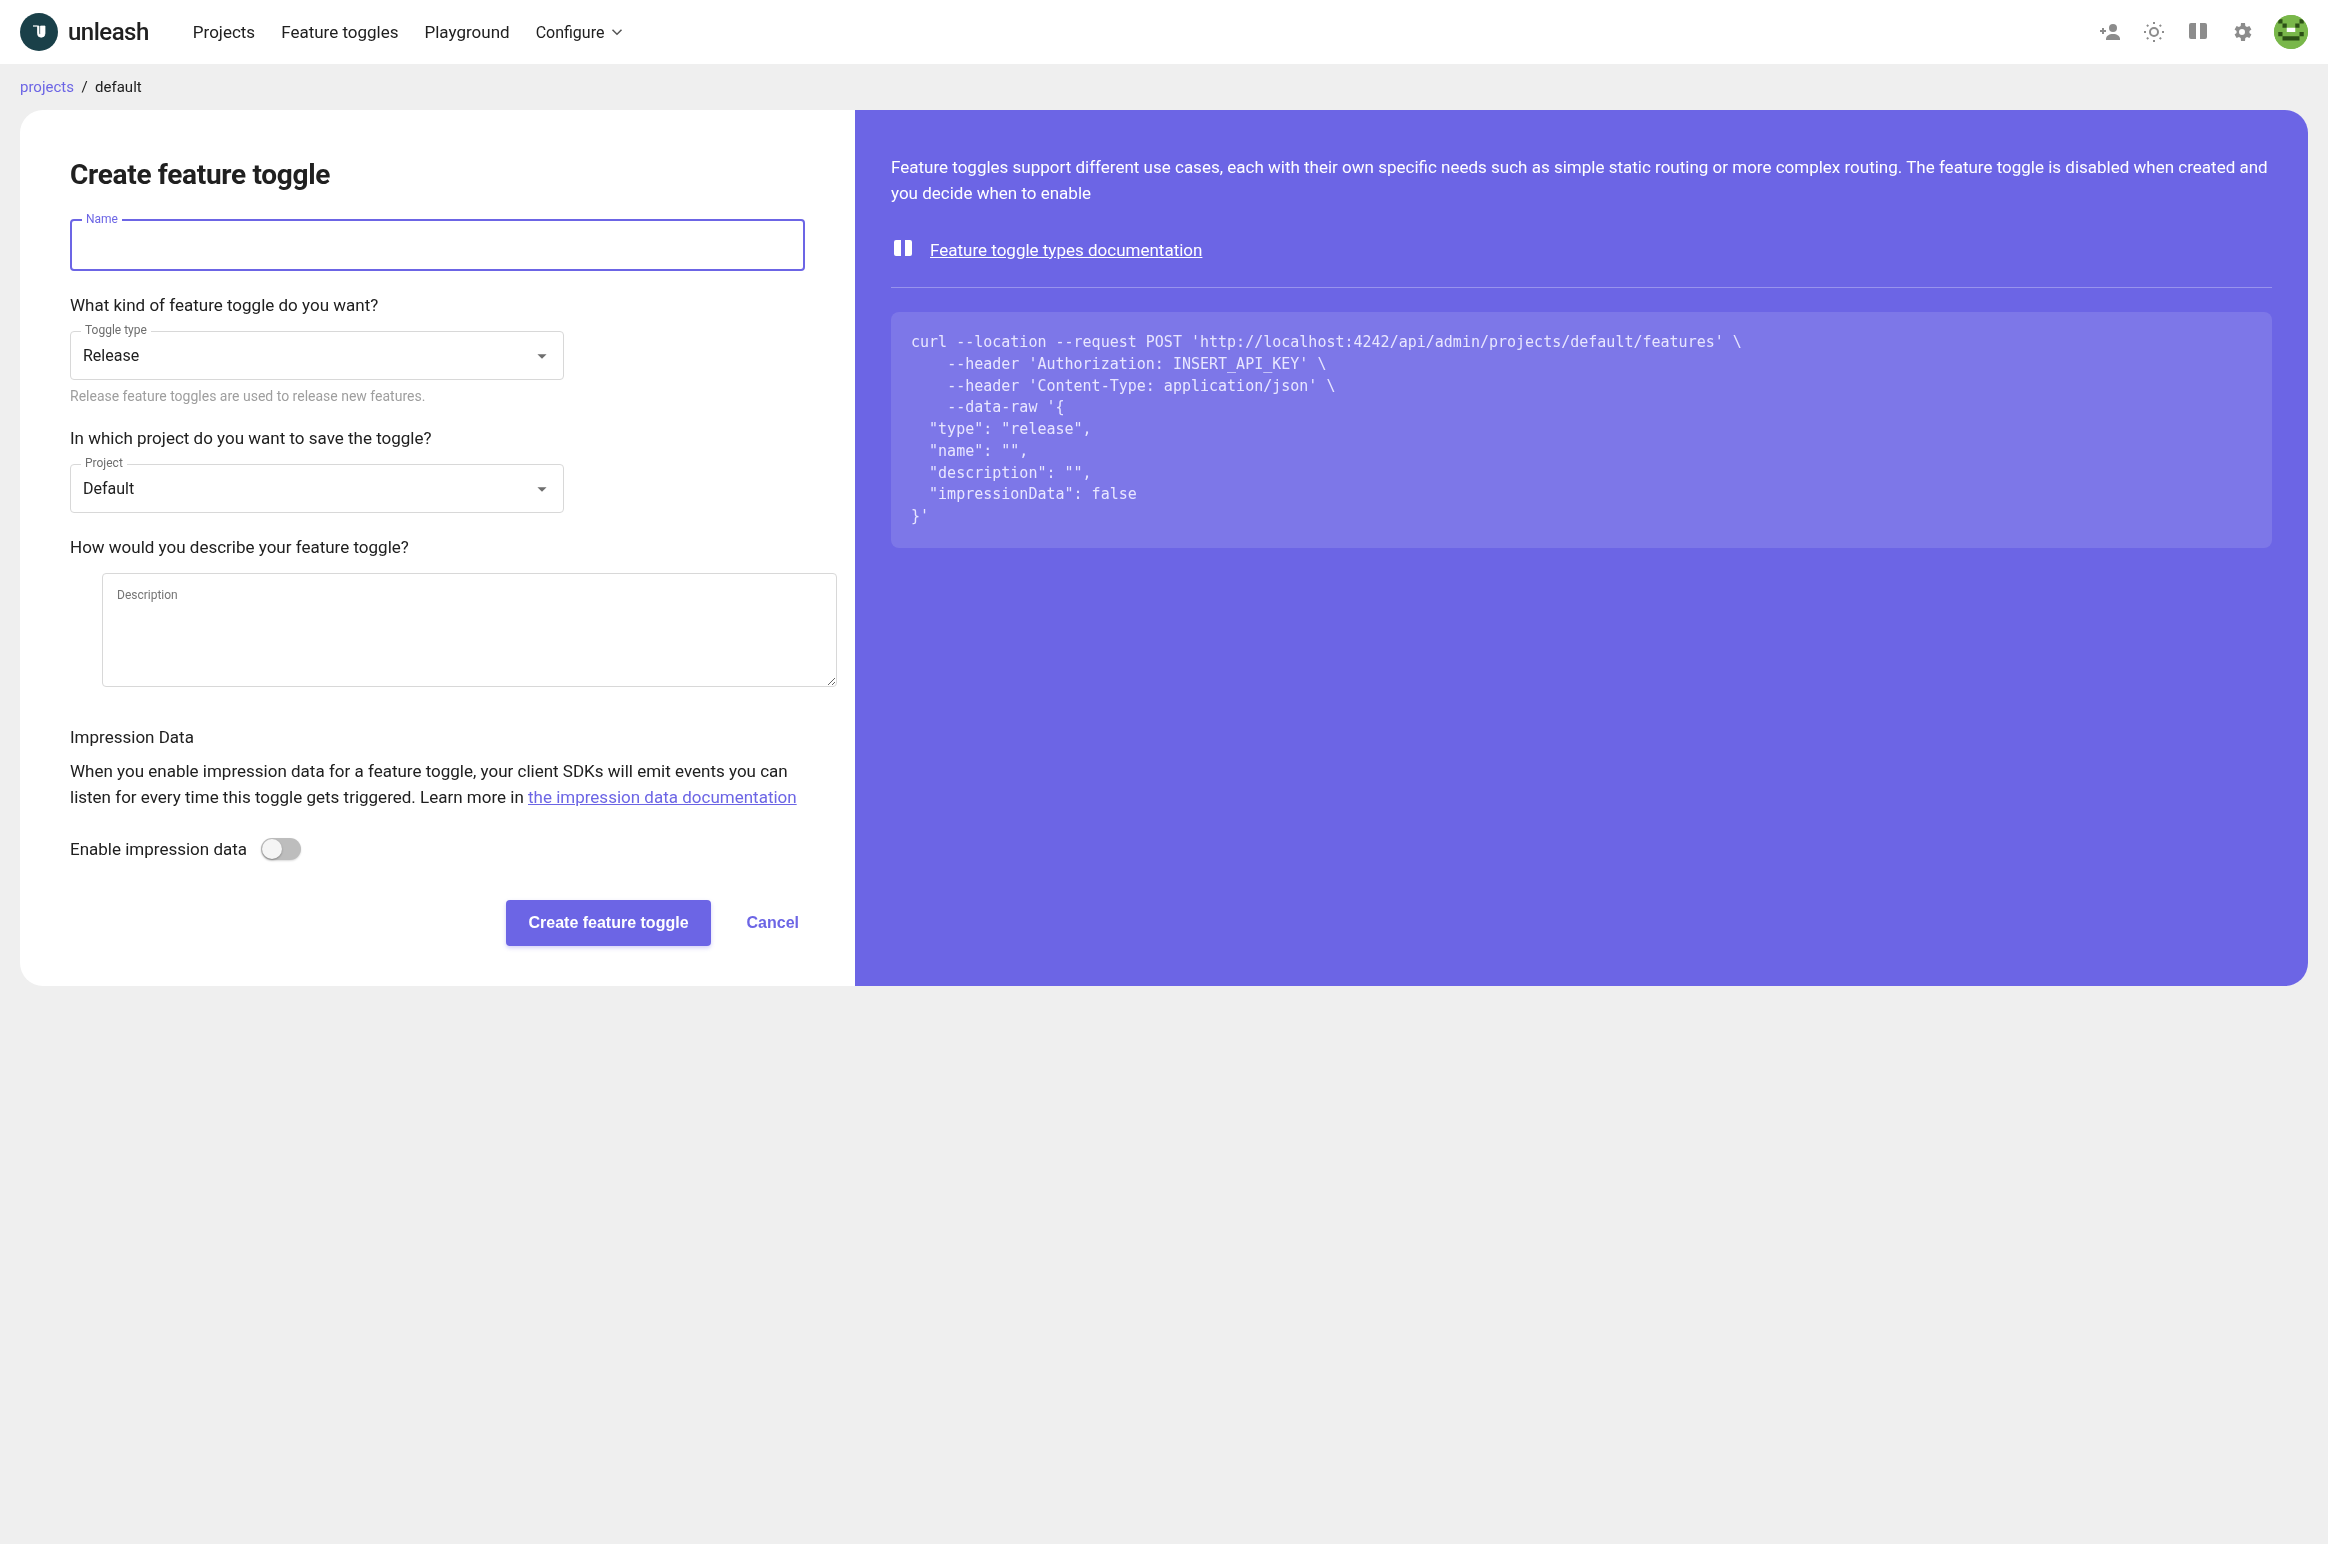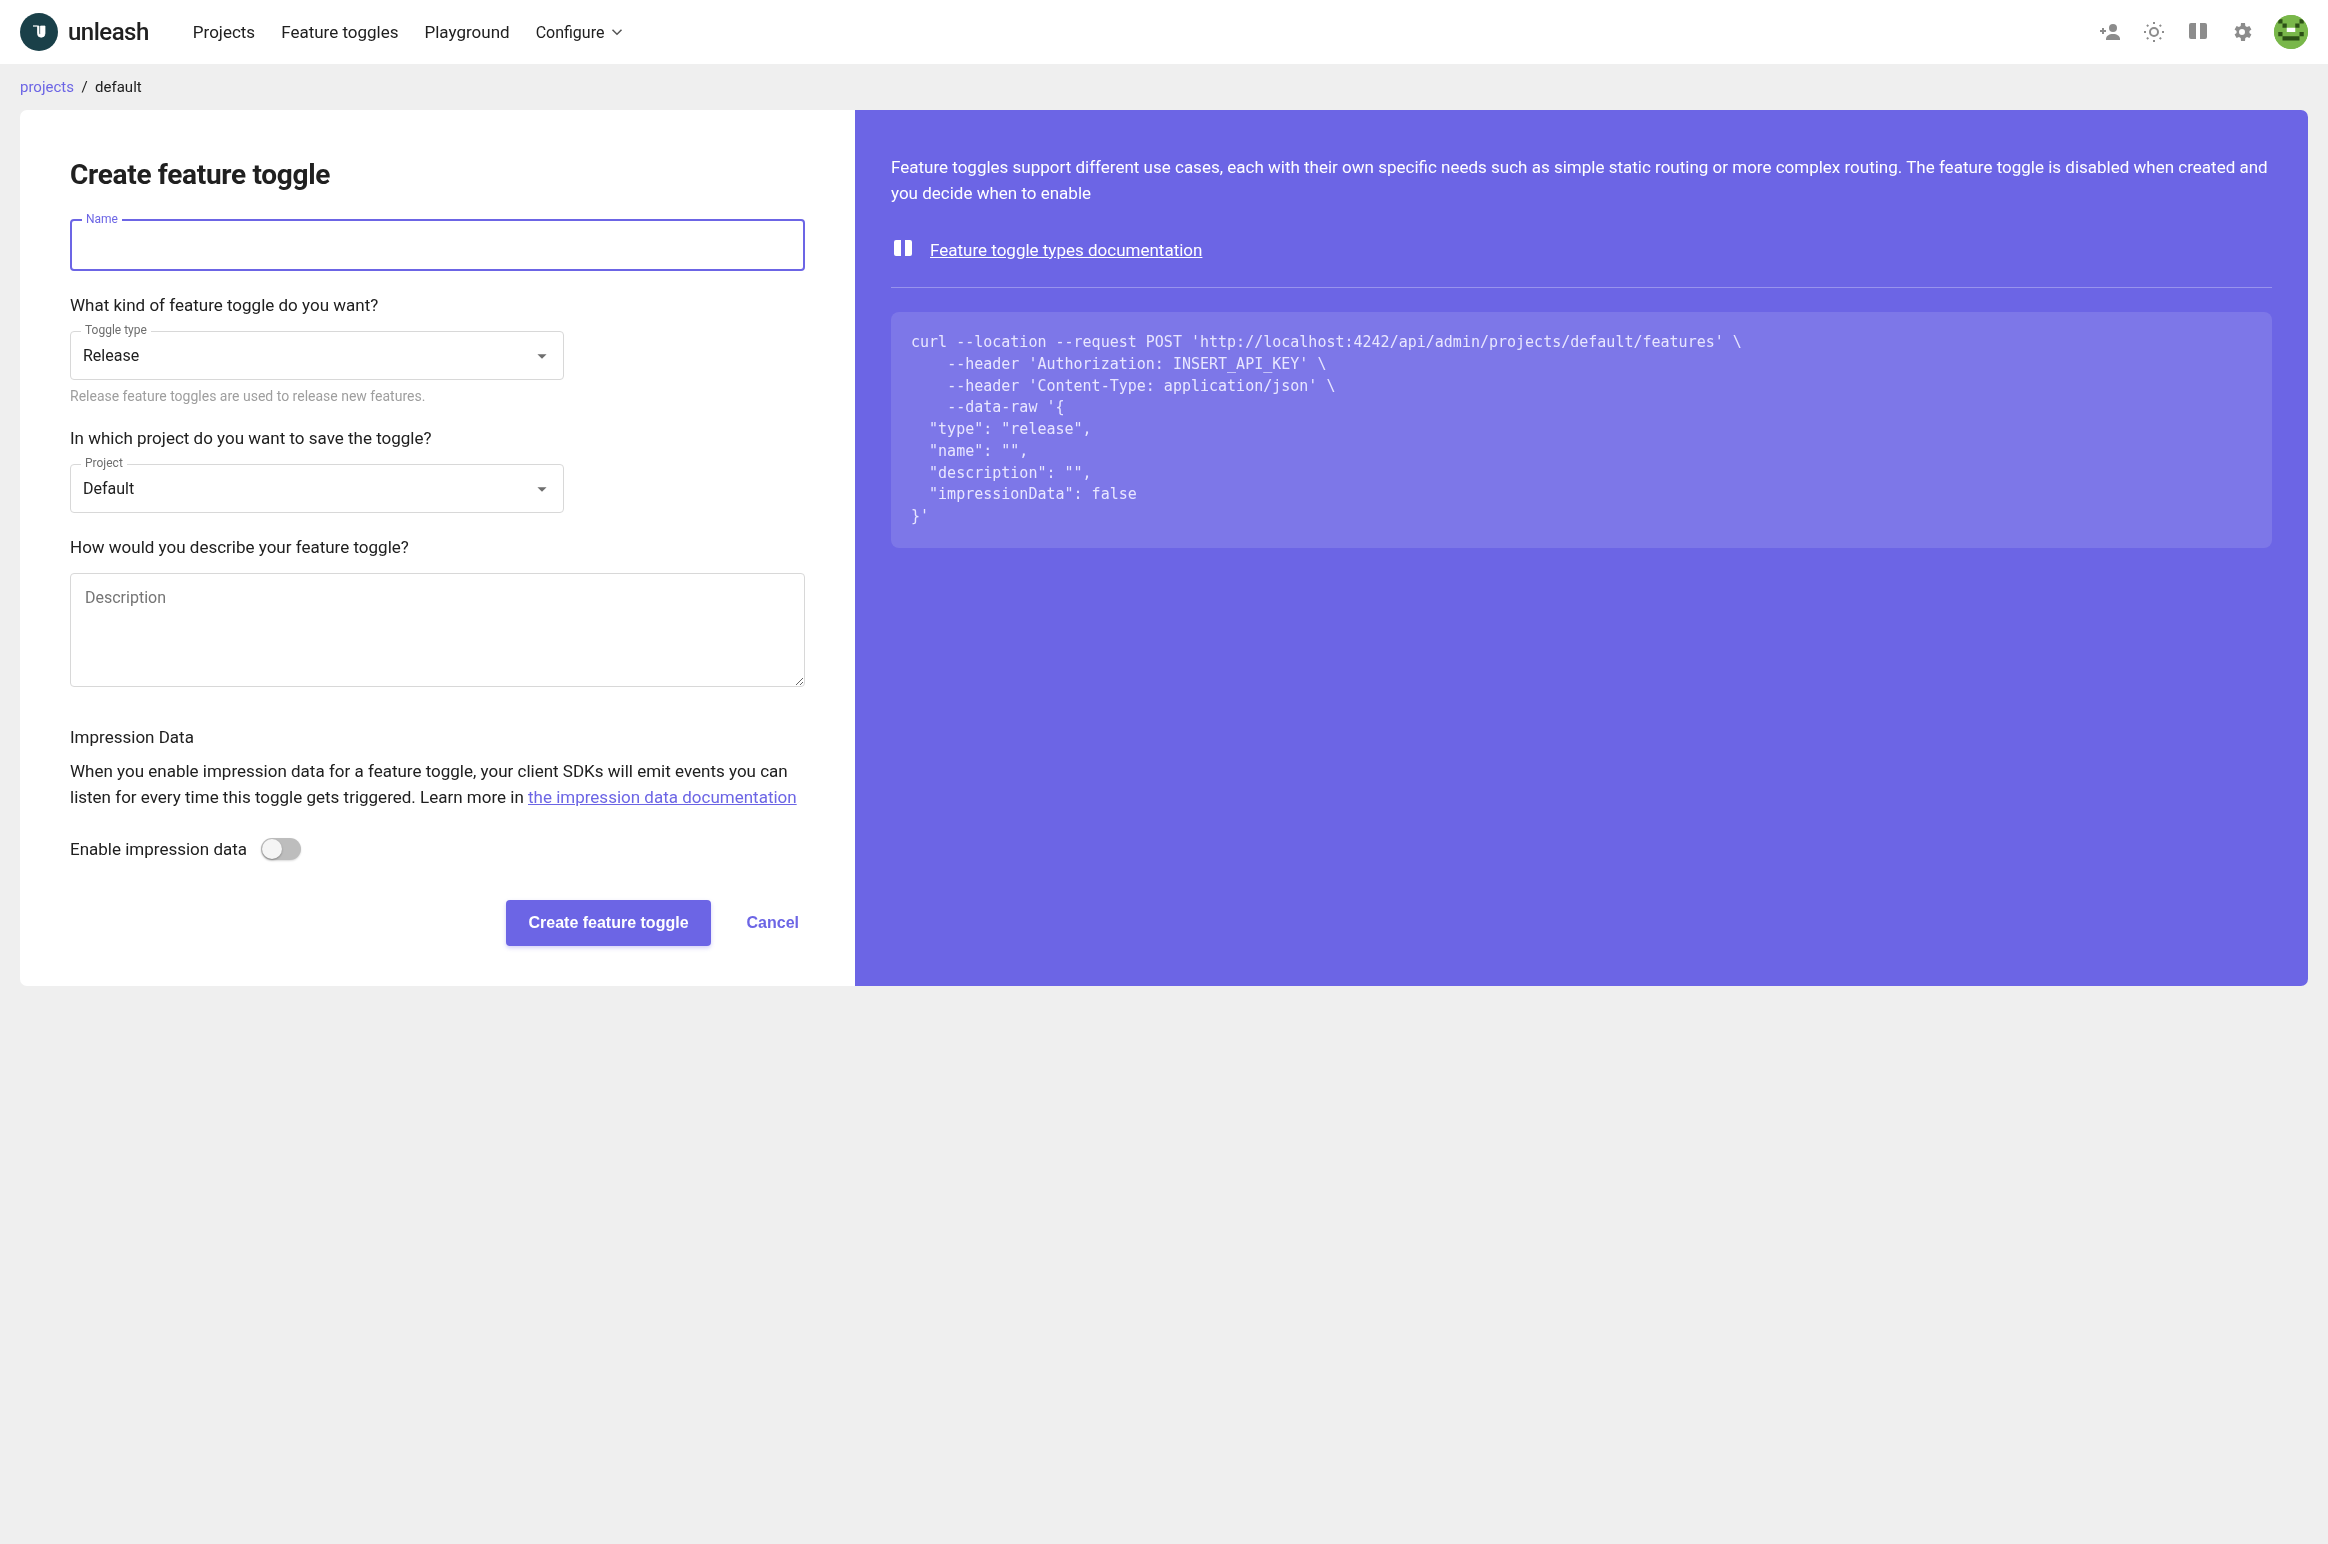--- a/index.html
+++ b/index.html
@@ -56,21 +56,21 @@
   }
   .breadcrumb {
     padding: 14px 20px;
     font-size: 15px;
     color: var(--text-dark);
   }
   .breadcrumb a { color: var(--purple); text-decoration:none;}
   .content {
     margin: 0 20px;
     background:#fff;
-    border-radius: 7px;
+    border-radius: 23px;
     display:flex;
     min-height: 780px;
     overflow:hidden;
   }
   .form-panel {
     flex: 0 0 835px;
     padding: 48px 50px 40px 50px;
   }
   h1 { font-size: 28px; font-weight: 700; margin: 0 0 28px 0; letter-spacing:-0.3px;}
   .q-label { font-size: 17px; margin: 0 0 16px 0; }
@@ -107,23 +107,24 @@
     position:absolute; right:10px; top:50%; transform:translateY(-50%);
     color:#6e6e6e;
   }
   .helper { font-size:14px; color: var(--text-light-gray); margin-top:8px; }
   .textarea {
     border:1px solid var(--border-gray);
     border-radius:4px;
     width:100%;
     min-height:114px;
     padding:14px;
-    font-size:16px;
+    font-size:12px;
     resize:vertical;
     font-family:inherit;
+    margin-left:32px;
   }
   .section-title { font-size:17px; margin-bottom:8px; }
   .body-text { font-size:17px; line-height:1.5;margin-top:12px; }
   .body-text a { color: var(--purple); text-decoration:underline;}
   .toggle-row { display:flex; align-items:center; gap:14px; margin-top:28px; font-size:17px;}
   .switch {
     width:40px;height:22px;border-radius:11px;
     background:#bdbdbd;position:relative;cursor:pointer;
     box-shadow: 0 1px 2px rgba(0,0,0,0.15);
   }

